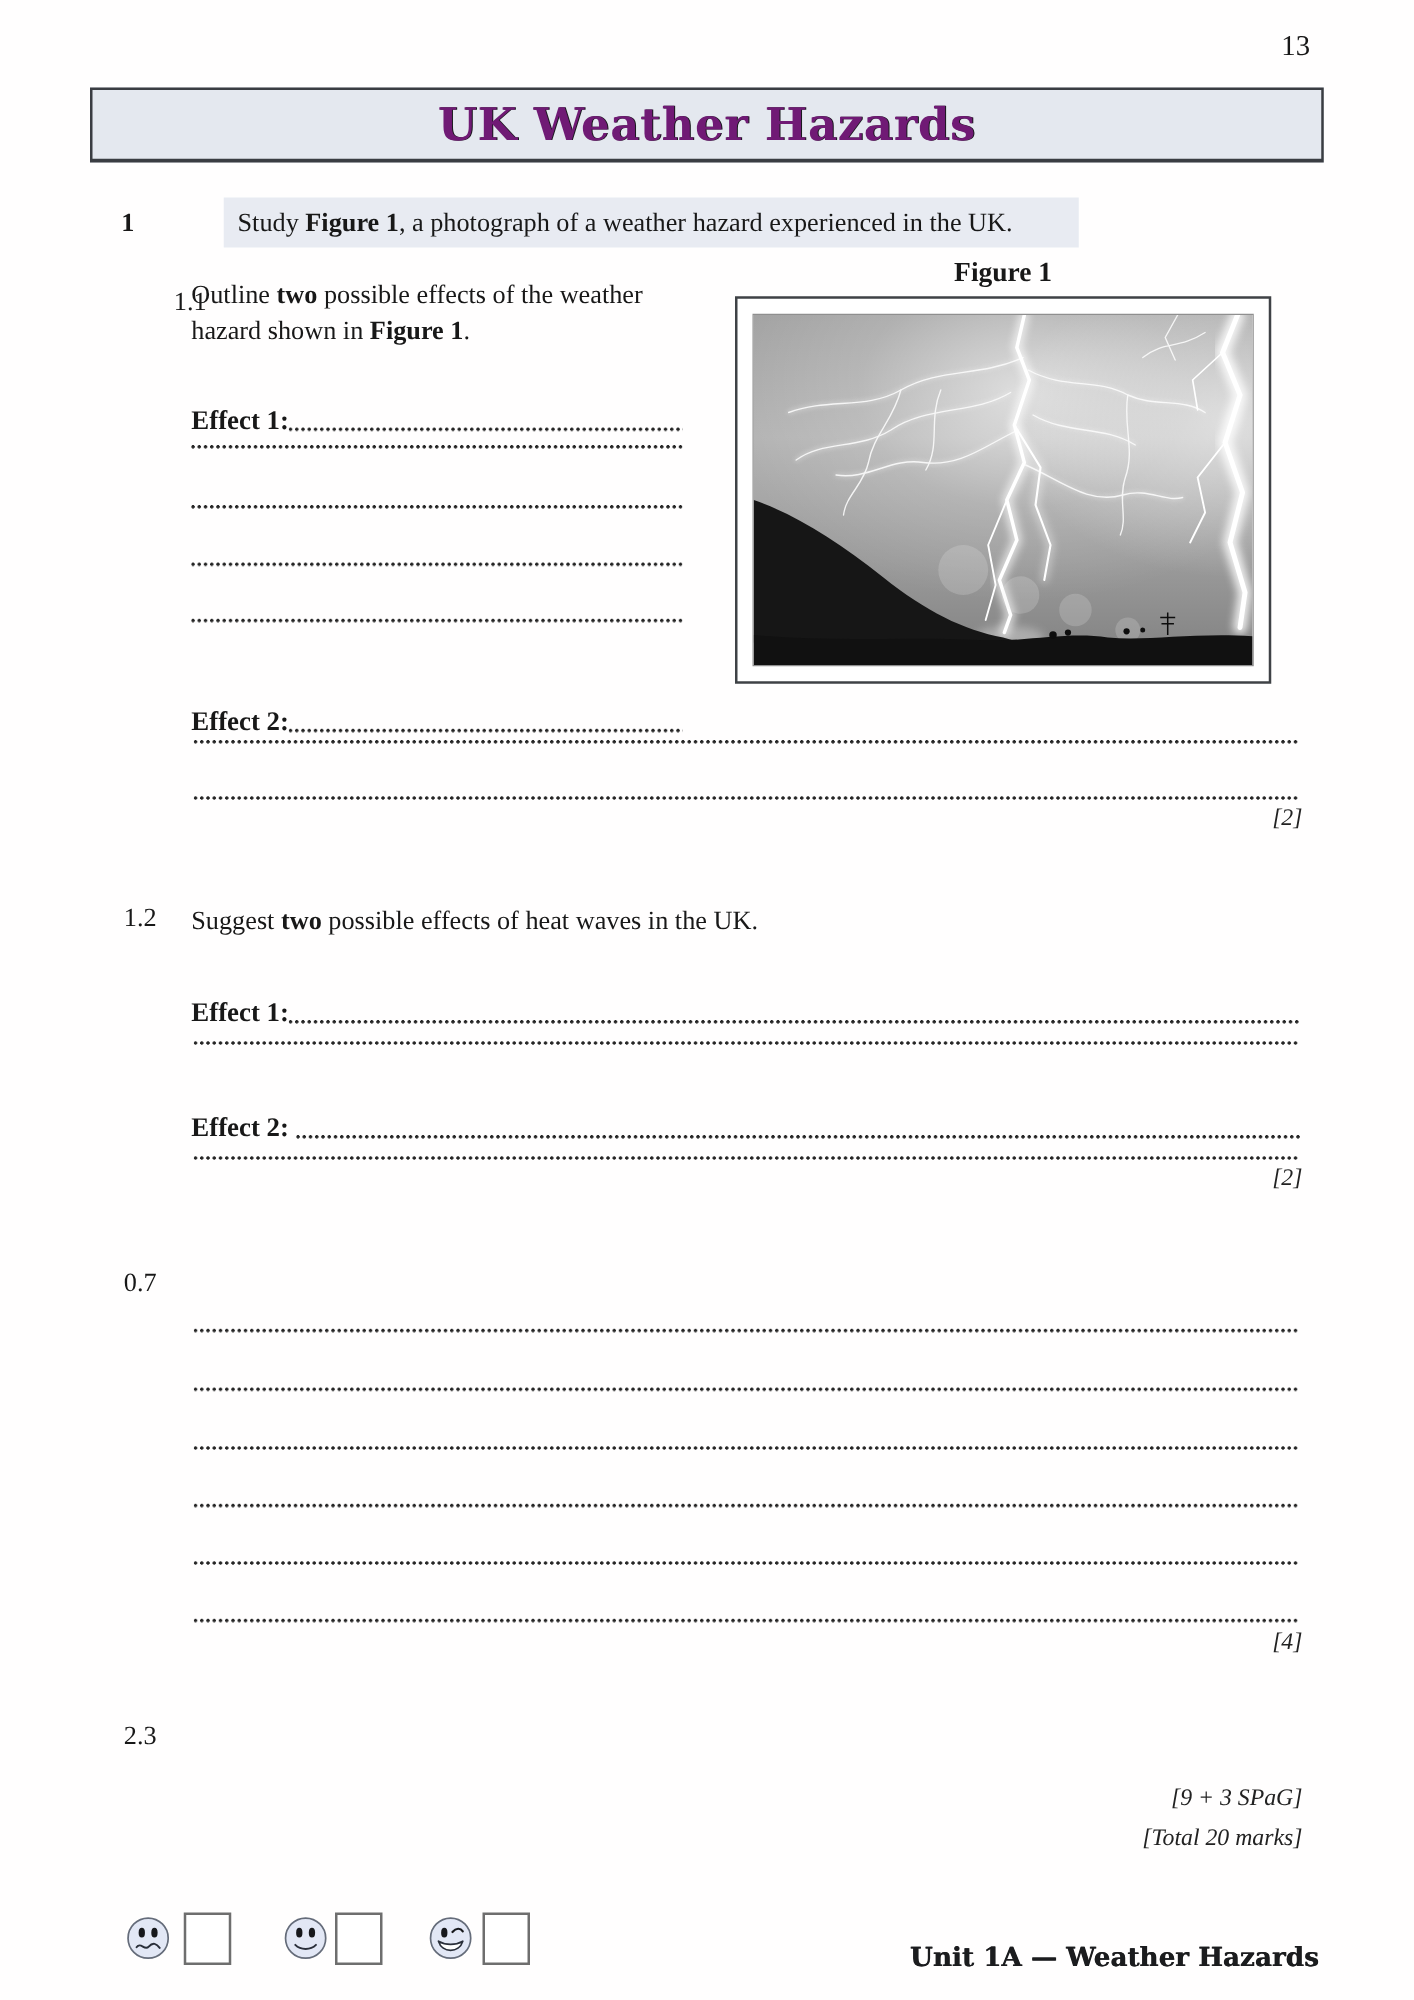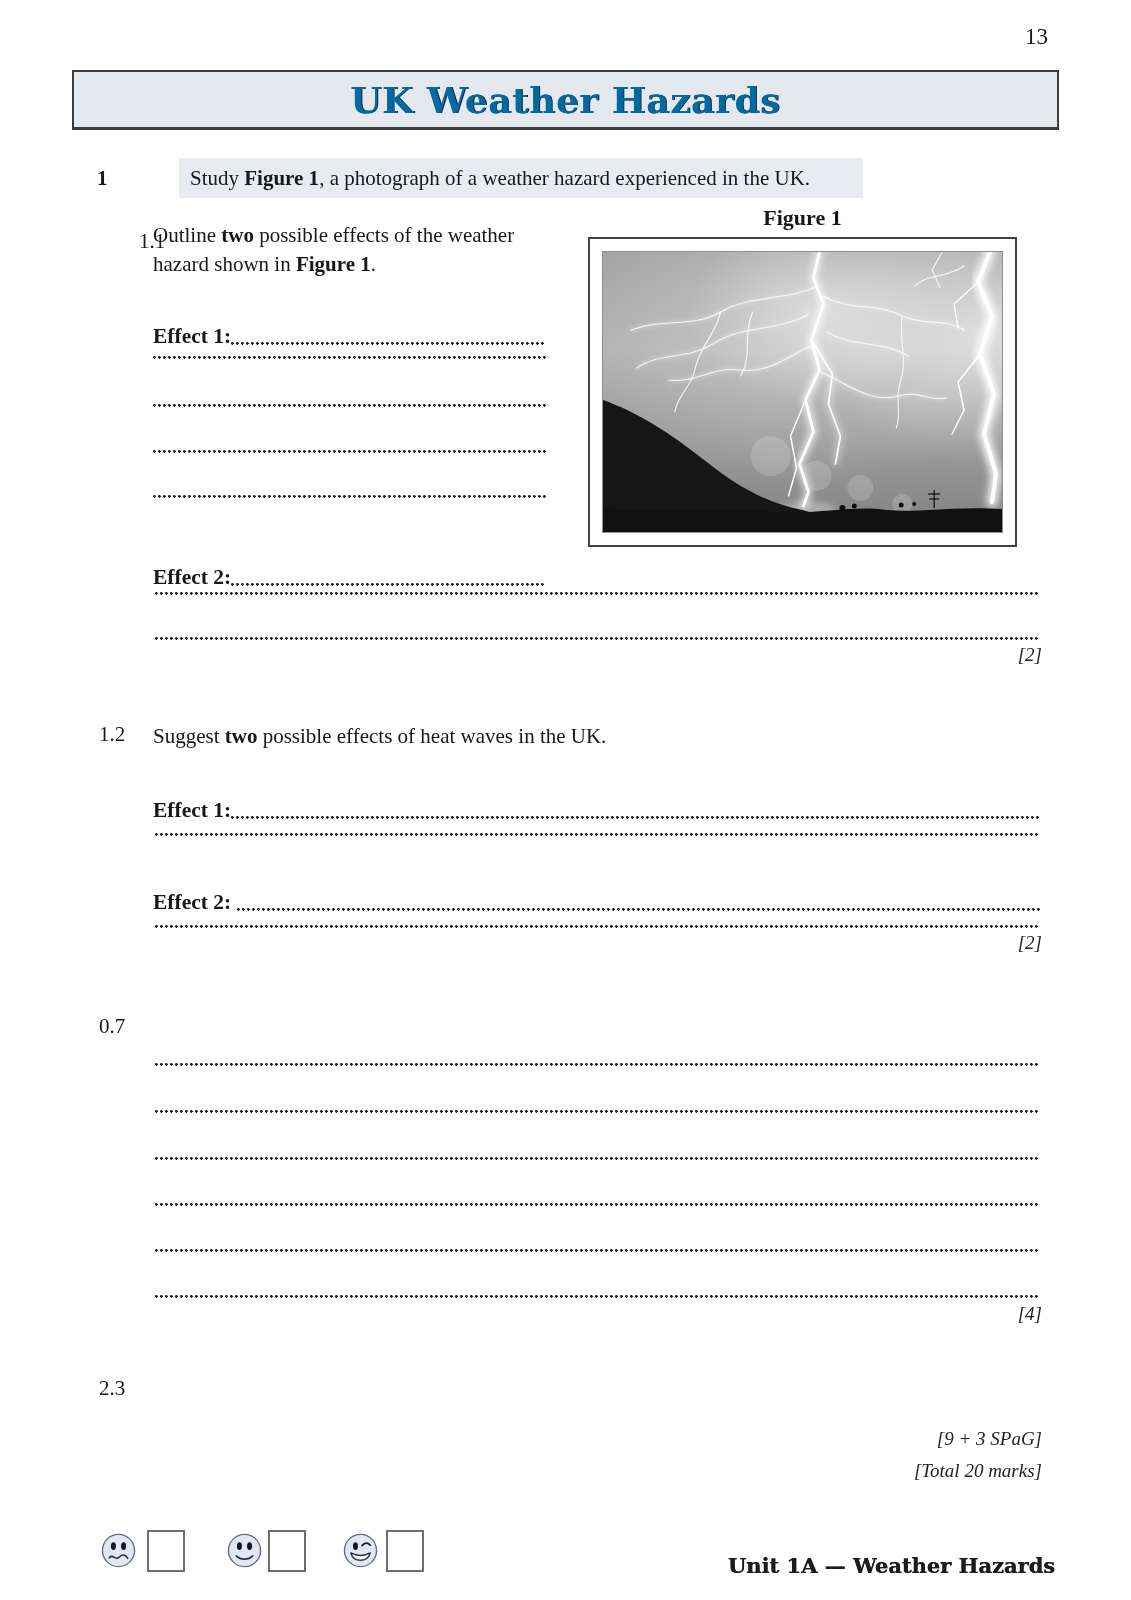--- a/index.html
+++ b/index.html
@@ -14,21 +14,21 @@
   .abs{position:absolute;}
   .page-number{top:24px;left:0;width:1048px;text-align:right;font-size:23px;}
   .title-banner{
     left:72px;top:70px;width:983px;height:55px;
     background:#e4e8ef;
     border:2px solid #3a3d42;border-bottom-width:3px;
     display:flex;align-items:center;justify-content:center;
   }
   .title-banner h1{
     margin:0;font-family:"DejaVu Serif", serif;font-weight:bold;
-    font-size:36px;letter-spacing:.5px;color:#0369a1;
+    font-size:36px;letter-spacing:.5px;color:#701a75;
     text-shadow:.8px 0 0 #181a1c;
   }
   .q1-number{left:97px;top:166px;font-size:21px;font-weight:bold;}
   .q1-highlight{
     left:143px;top:158px;width:684px;height:40px;
     background:#e8ebf2;display:flex;align-items:center;
     padding-left:11px;box-sizing:border-box;font-size:21px;margin-left:36px;
   }
   .qnum{left:99px;font-size:21px;}
   .qtext{left:153px;font-size:21px;line-height:29px;}

